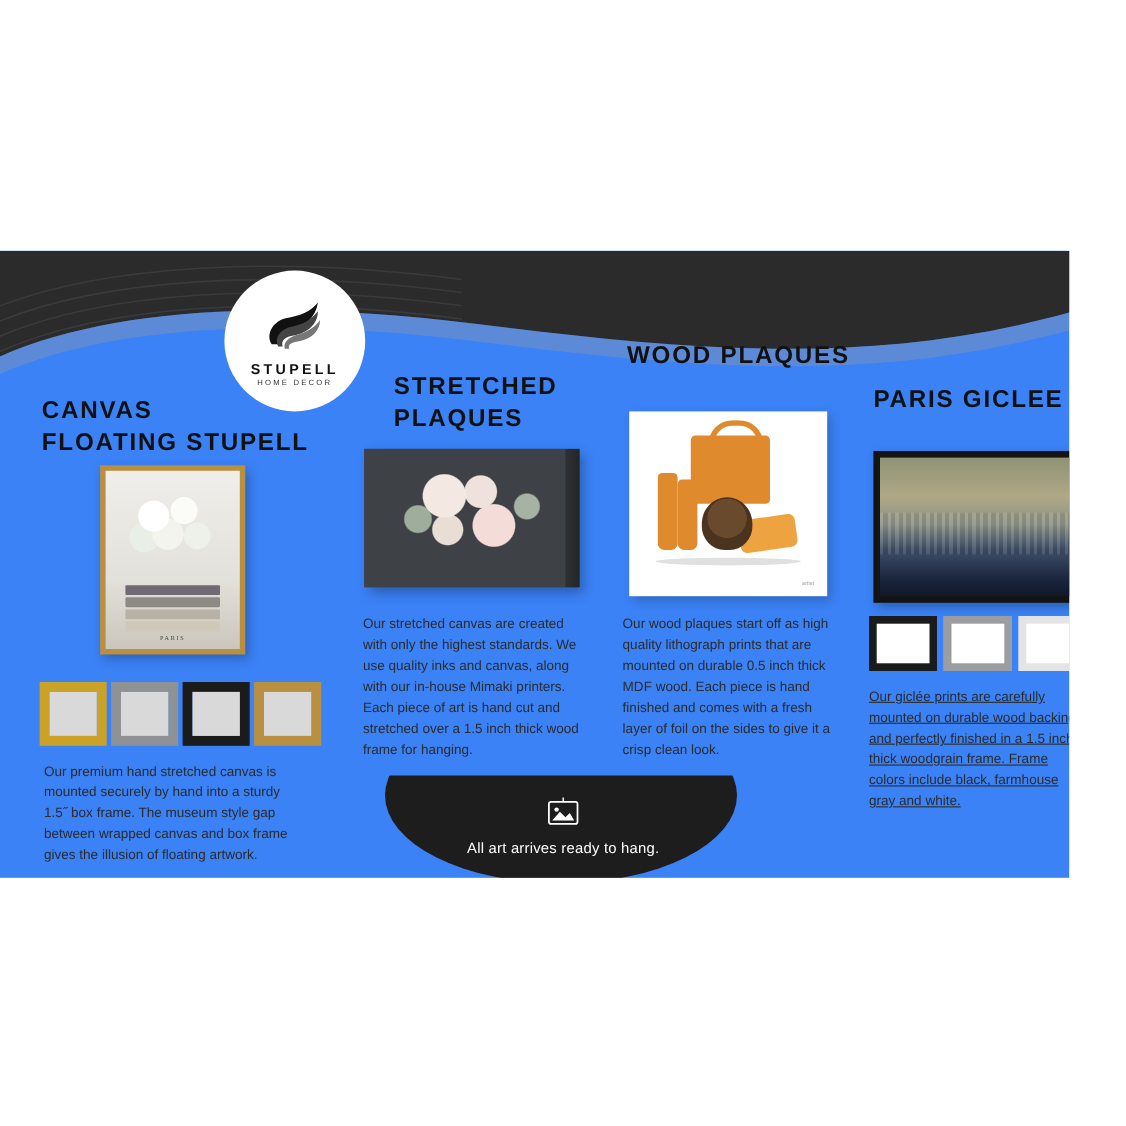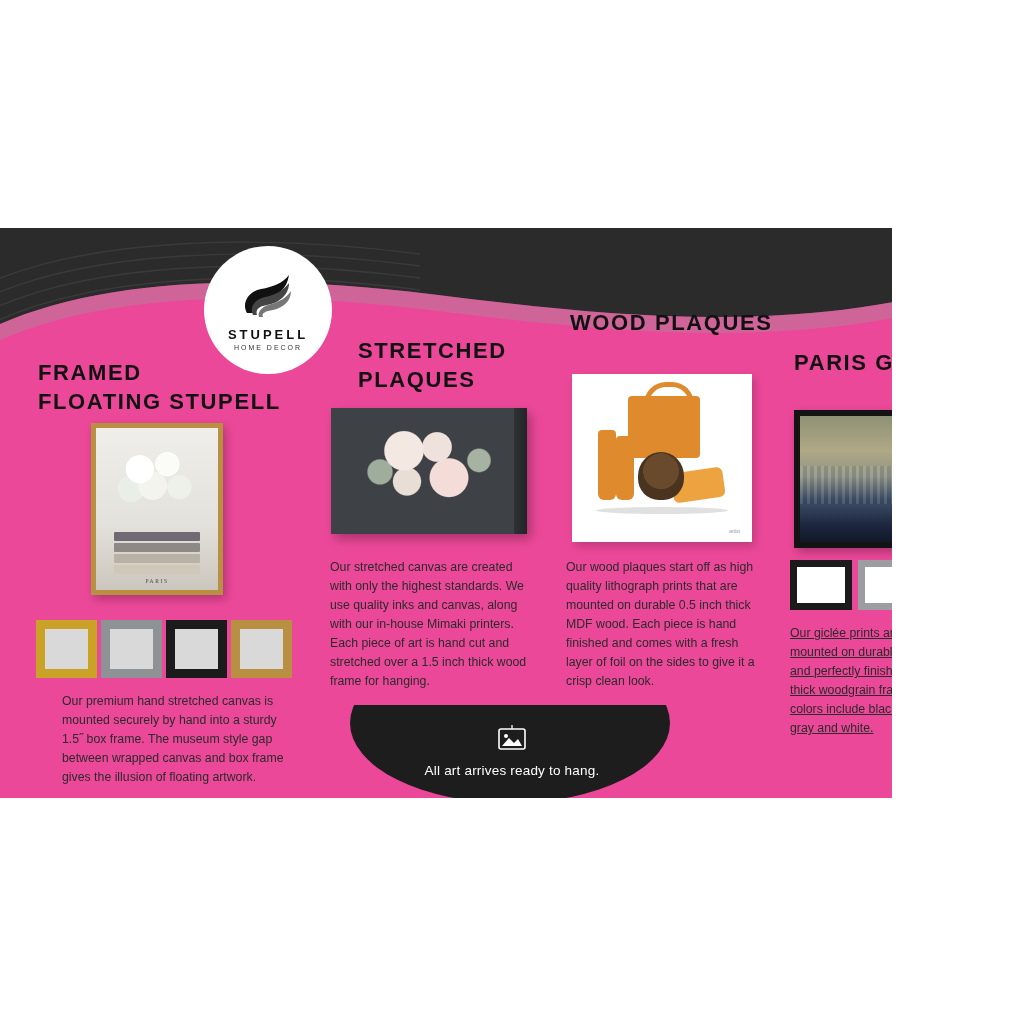--- a/index.html
+++ b/index.html
@@ -17,23 +17,23 @@
     position: relative;
     width: 1024px;
     height: 1024px;
     background: #ffffff;
   }
   
   .band {
     position: absolute;
     left: 0;
     top: 228px;
-    width: 892px;
+    width: 972px;
     height: 570px;
-    background: #ec4899;
+    background: #3b82f6;
     overflow: hidden;
   }
   
   .swoosh {
     position: absolute;
     left: 0;
     top: 0;
     width: 1024px;
     height: 150px;
     overflow: hidden;
@@ -189,21 +189,21 @@
     display: flex;
     gap: 4px;
   }
   .swatch {
     width: 61px;
     height: 58px;
     box-sizing: border-box;
     border-style: solid;
   }
   .swatch .si { width: 100%; height: 100%; background: #d9d9d9; }
-  #col1 .col-body { position: absolute; left: 26px; top: 334px; width: 228px; }
+  #col1 .col-body { position: absolute; left: 4px; top: 334px; width: 228px; }
 
   
   #col2 { left: 330px; top: 108px; width: 210px; }
   #col2 .col-title { position: absolute; left: 28px; top: 0; width: 220px; }
   .sc-art {
     position: absolute;
     left: 1px;
     top: 72px;
     width: 196px;
     height: 126px;
@@ -372,21 +372,21 @@
           <path d="M14,42 C10,34 16,26 26,24 C36,22 44,18 50,10 C50,22 40,30 28,32 C21,33 16,36 18,42 Z" fill="#444"></path>
           <path d="M20,44 C18,38 24,33 32,31 C40,29 47,25 52,18 C52,28 44,35 34,37 C27,38 22,40 24,44 Z" fill="#777"></path>
         </svg>
       </span>
       <span class="logo-name">STUPELL</span>
       <span class="logo-sub">HOME DECOR</span>
     </div>
 
     <div class="col" id="col1">
       <div class="col-title">
-        <span>FRAMED</span><br>
+        <span>CANVAS</span><br>
         <span>FLOATING STUPELL</span>
       </div>
 
       <div class="ffc-art">
         <div class="inner">
           <div class="ffc-bouquet"></div>
           <div class="ffc-books">
             <div style="background:#6f6a74"></div>
             <div style="background:#8d8a86"></div>
             <div style="background:#b8b2a6"></div>

